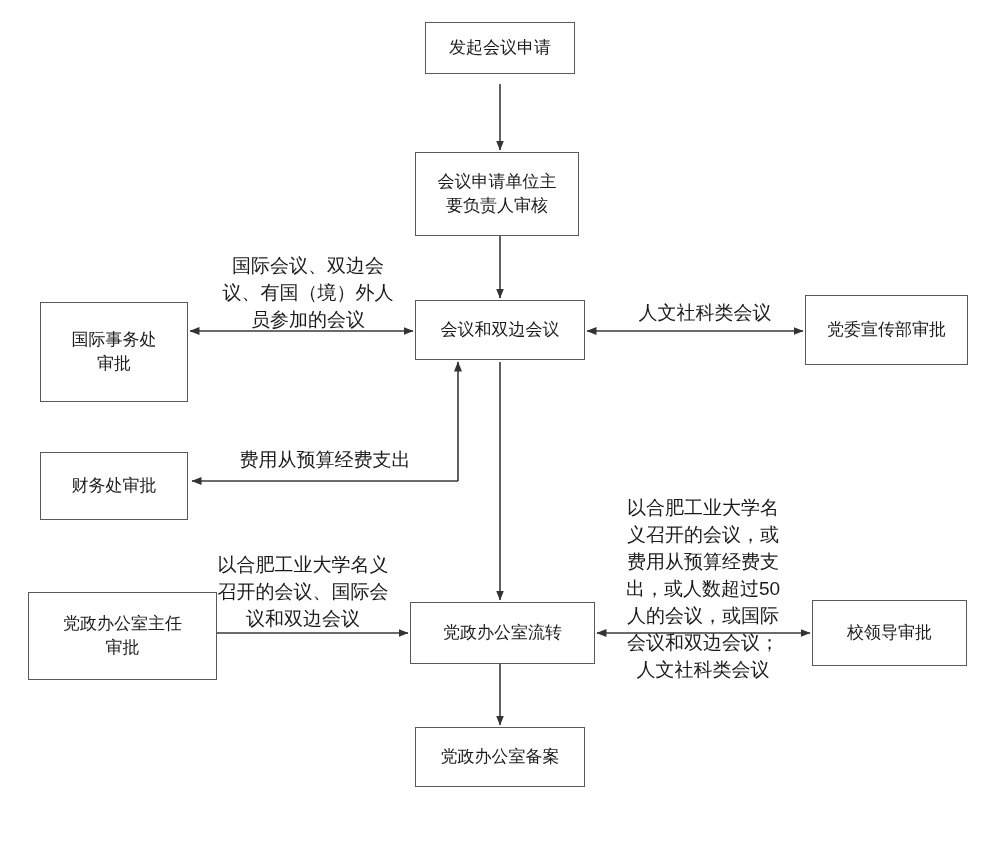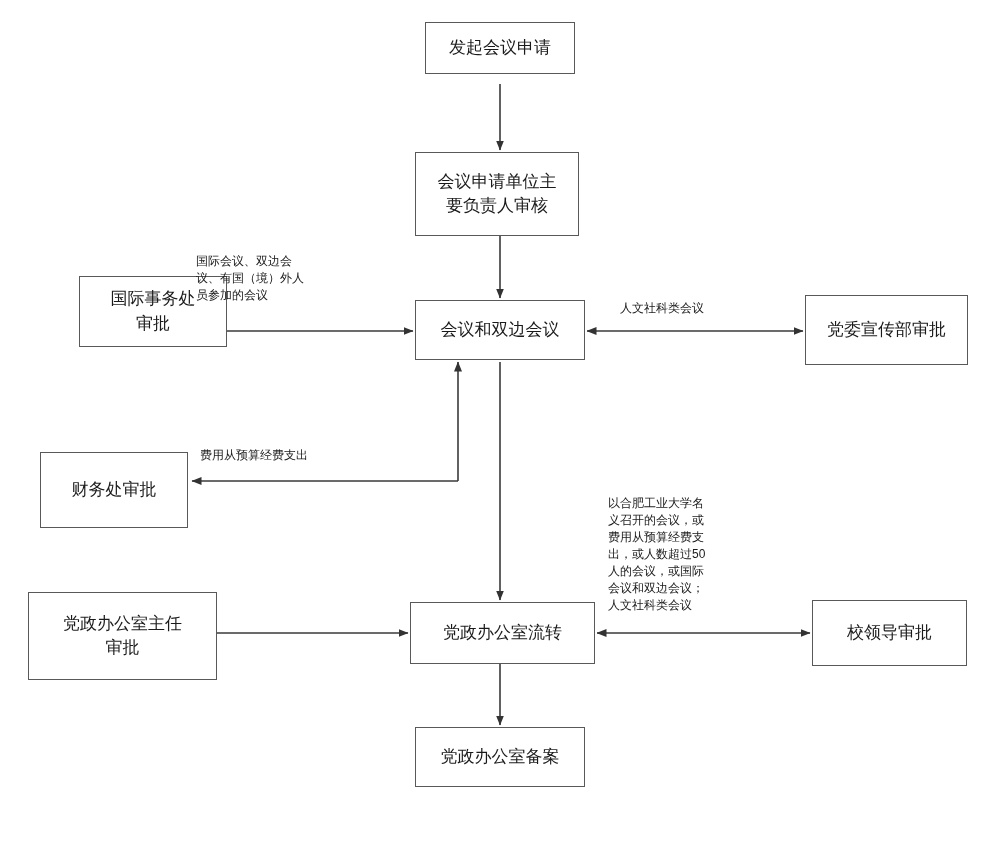--- a/index.html
+++ b/index.html
@@ -38,23 +38,24 @@
   }
   .node-label {
     font-size: 17px;
     line-height: 1.42;
     color: #1a1a1a;
     padding: 0 6px;
     white-space: pre-line;
   }
   .edge-label {
     position: absolute;
-    font-size: 12px;
+    font-size: 19px;
     line-height: 1.42;
     color: #1a1a1a;
+    text-align: center;
     white-space: pre-line;
   }
 </style>
 </head>
 <body>
 
 <div id="flowchart-root">
 
   <svg class="chart-layer" viewBox="0 0 1005 844">
     <defs>
@@ -92,30 +93,30 @@
 
   <div class="node-box" style="left:415px; top:152px; width:164px; height:84px;">
     <span class="node-label">会议申请单位主
 要负责人审核</span>
   </div>
 
   <div class="node-box" style="left:415px; top:300px; width:170px; height:60px;">
     <span class="node-label">会议和双边会议</span>
   </div>
 
-  <div class="node-box" style="left:40px; top:276px; width:148px; height:71px;margin-left:39px;">
+  <div class="node-box" style="left:40px; top:302px; width:148px; height:100px;">
     <span class="node-label">国际事务处
 审批</span>
   </div>
 
   <div class="node-box" style="left:805px; top:295px; width:163px; height:70px;">
     <span class="node-label">党委宣传部审批</span>
   </div>
 
-  <div class="node-box" style="left:40px; top:452px; width:148px; height:76px;">
+  <div class="node-box" style="left:40px; top:452px; width:148px; height:68px;">
     <span class="node-label">财务处审批</span>
   </div>
 
   <div class="node-box" style="left:410px; top:602px; width:185px; height:62px;">
     <span class="node-label">党政办公室流转</span>
   </div>
 
   <div class="node-box" style="left:28px; top:592px; width:189px; height:88px;">
     <span class="node-label">党政办公室主任
 审批</span>
@@ -130,20 +131,23 @@
   </div>
 
   <div class="edge-label" style="left:196px; top:253px; width:224px;">国际会议、双边会
 议、有国（境）外人
 员参加的会议</div>
 
   <div class="edge-label" style="left:620px; top:300px; width:170px;">人文社科类会议</div>
 
   <div class="edge-label" style="left:200px; top:447px; width:250px;">费用从预算经费支出</div>
 
+  <div class="edge-label" style="left:208px; top:552px; width:190px;">以合肥工业大学名义
+召开的会议、国际会
+议和双边会议</div>
 
   <div class="edge-label" style="left:608px; top:455px; width:190px;margin-top:40px;">以合肥工业大学名
 义召开的会议，或
 费用从预算经费支
 出，或人数超过50
 人的会议，或国际
 会议和双边会议；
 人文社科类会议</div>
 
 </div>

